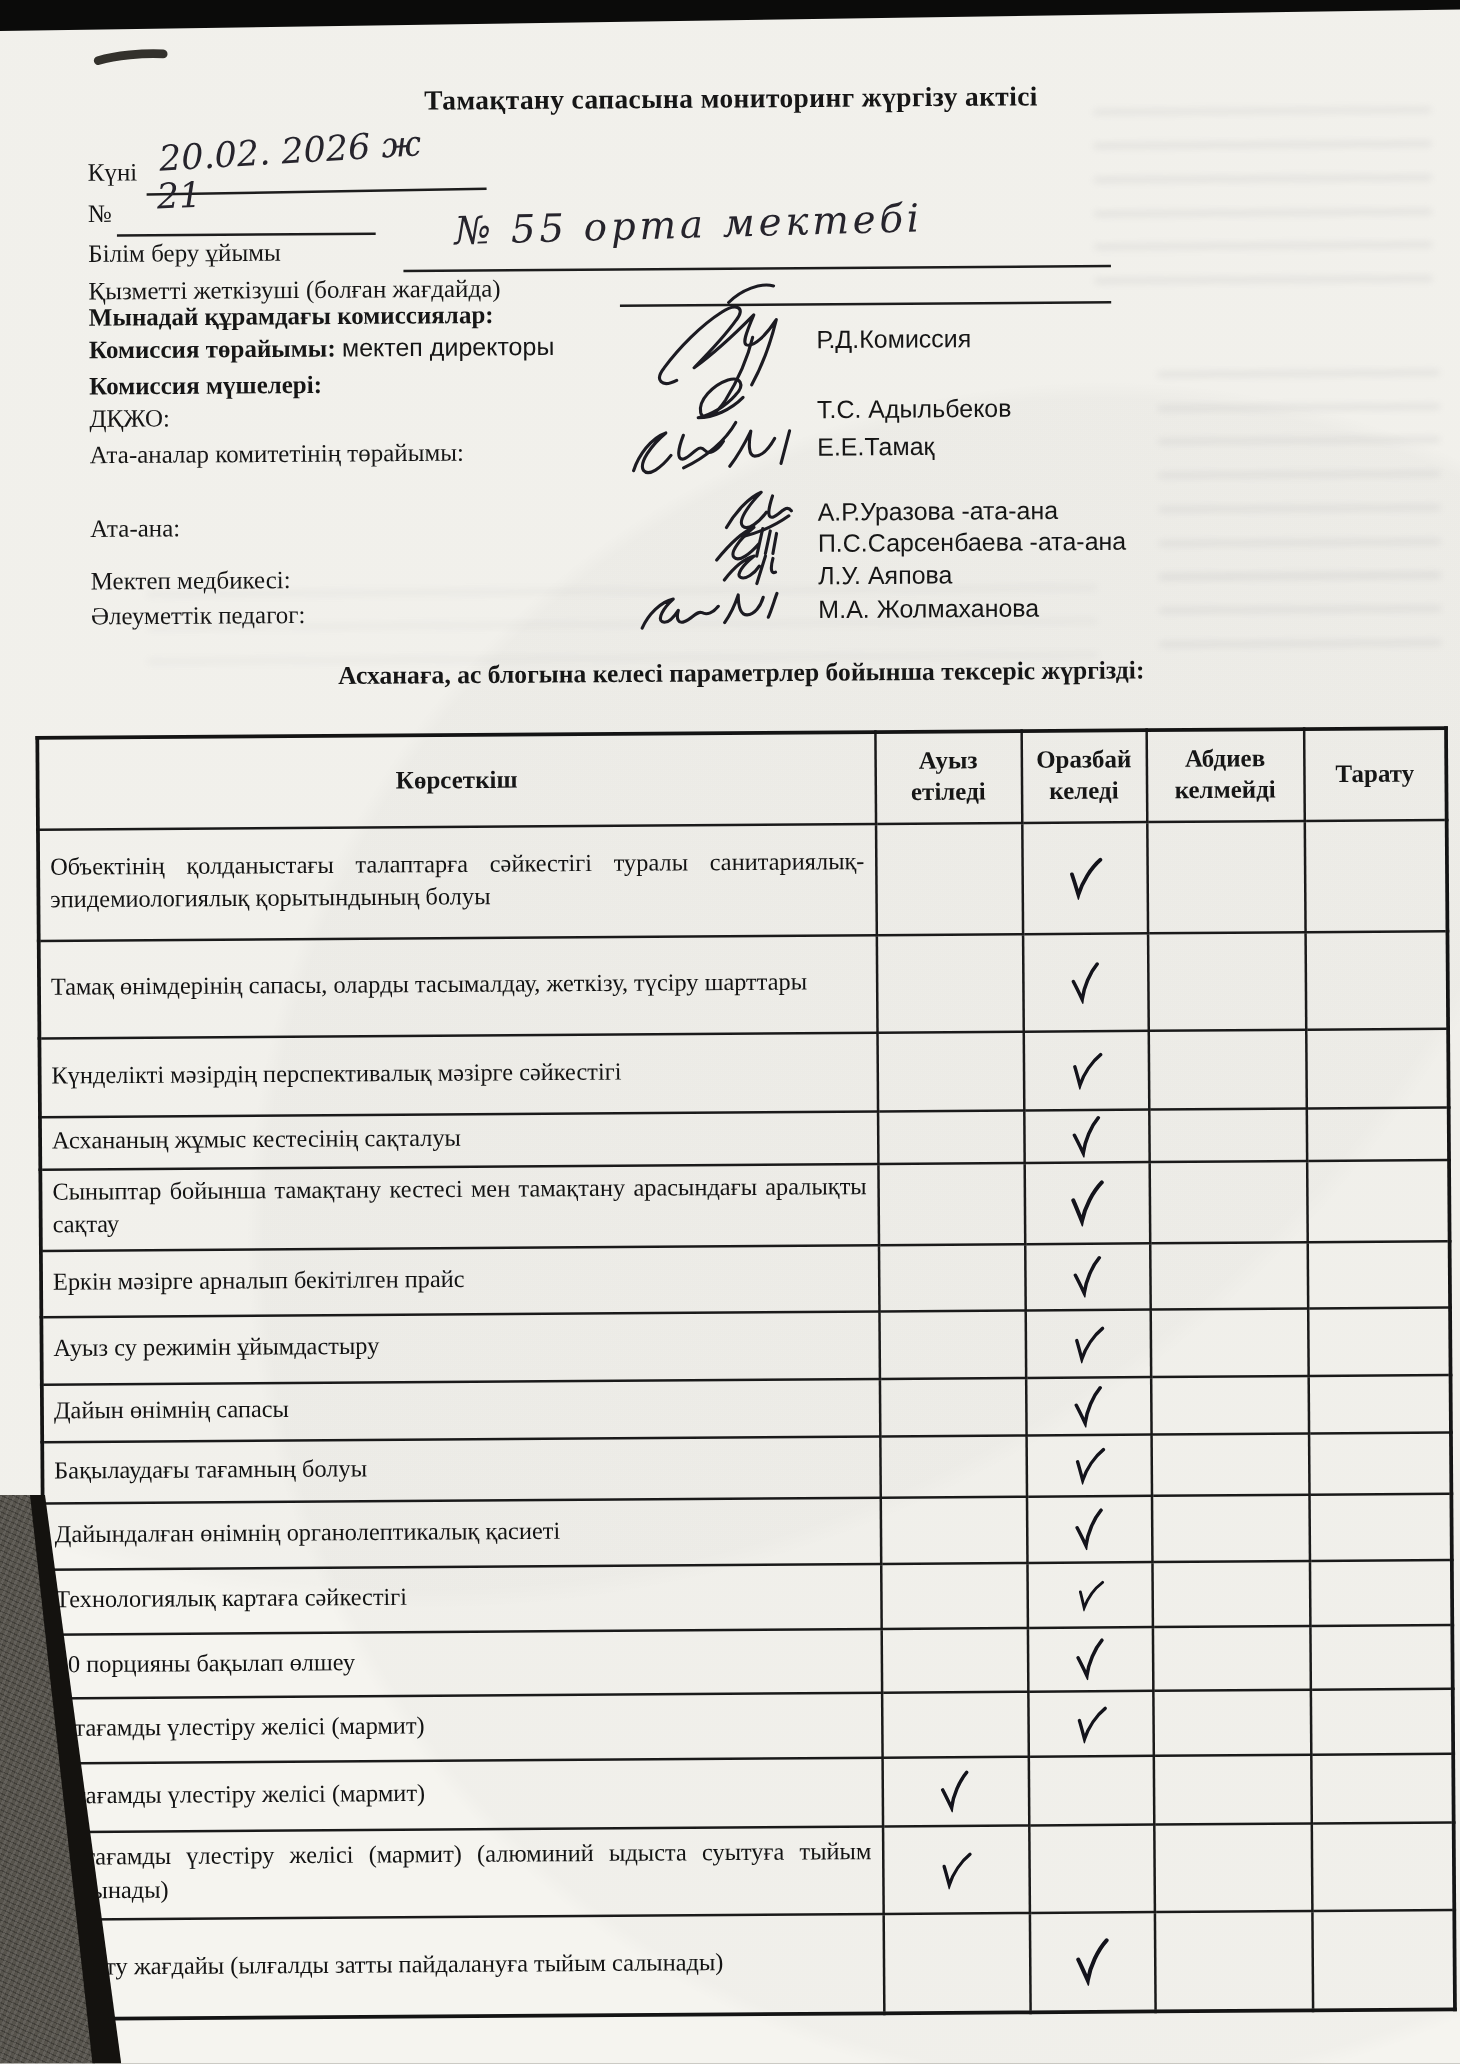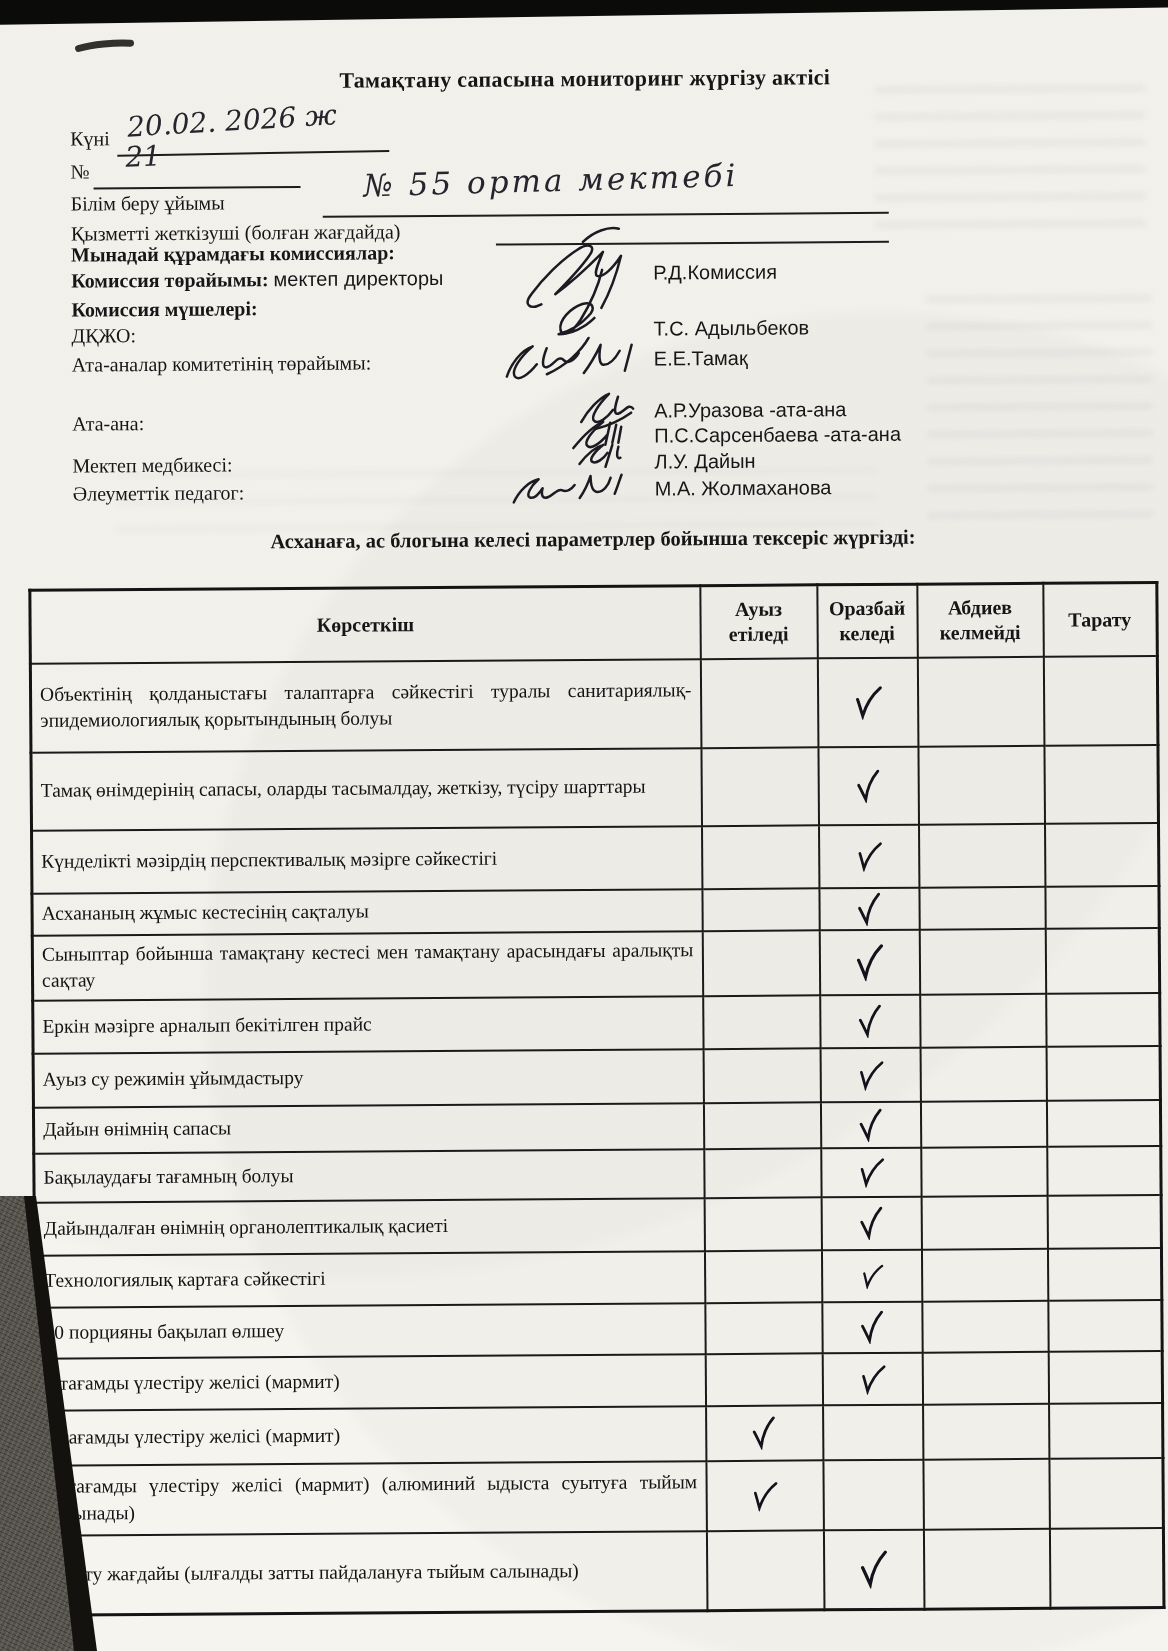--- a/index.html
+++ b/index.html
@@ -114,21 +114,21 @@
       <div class="abs name" style="top:318px;">Т.С. Адыльбеков</div>
 
       <div class="abs lbl" style="top:350px;">Ата-аналар комитетінің төрайымы:</div>
       <div class="abs name" style="top:348px;">Е.Е.Тамақ</div>
 
       <div class="abs lbl" style="top:377px;margin-top:32px;">Ата-ана:</div>
       <div class="abs name" style="top:400px;">А.Р.Уразова  -ата-ана</div>
       <div class="abs name" style="top:425px;">П.С.Сарсенбаева -ата-ана</div>
 
       <div class="abs lbl" style="top:451px;">Мектеп медбикесі:</div>
-      <div class="abs name" style="top:451px;">Л.У. Дайын</div>
+      <div class="abs name" style="top:451px;">Л.У. Аяпова</div>
 
       <div class="abs lbl" style="top:479px;">Әлеуметтік педагог:</div>
       <div class="abs name" style="top:478px;">М.А. Жолмаханова</div>
 
       <div class="abs heading2">Асханаға, ас блогына келесі параметрлер бойынша тексеріс жүргізді:</div>
 
       <table id="tbl">
         <colgroup>
           <col style="width:670px">
             <col style="width:117px">

